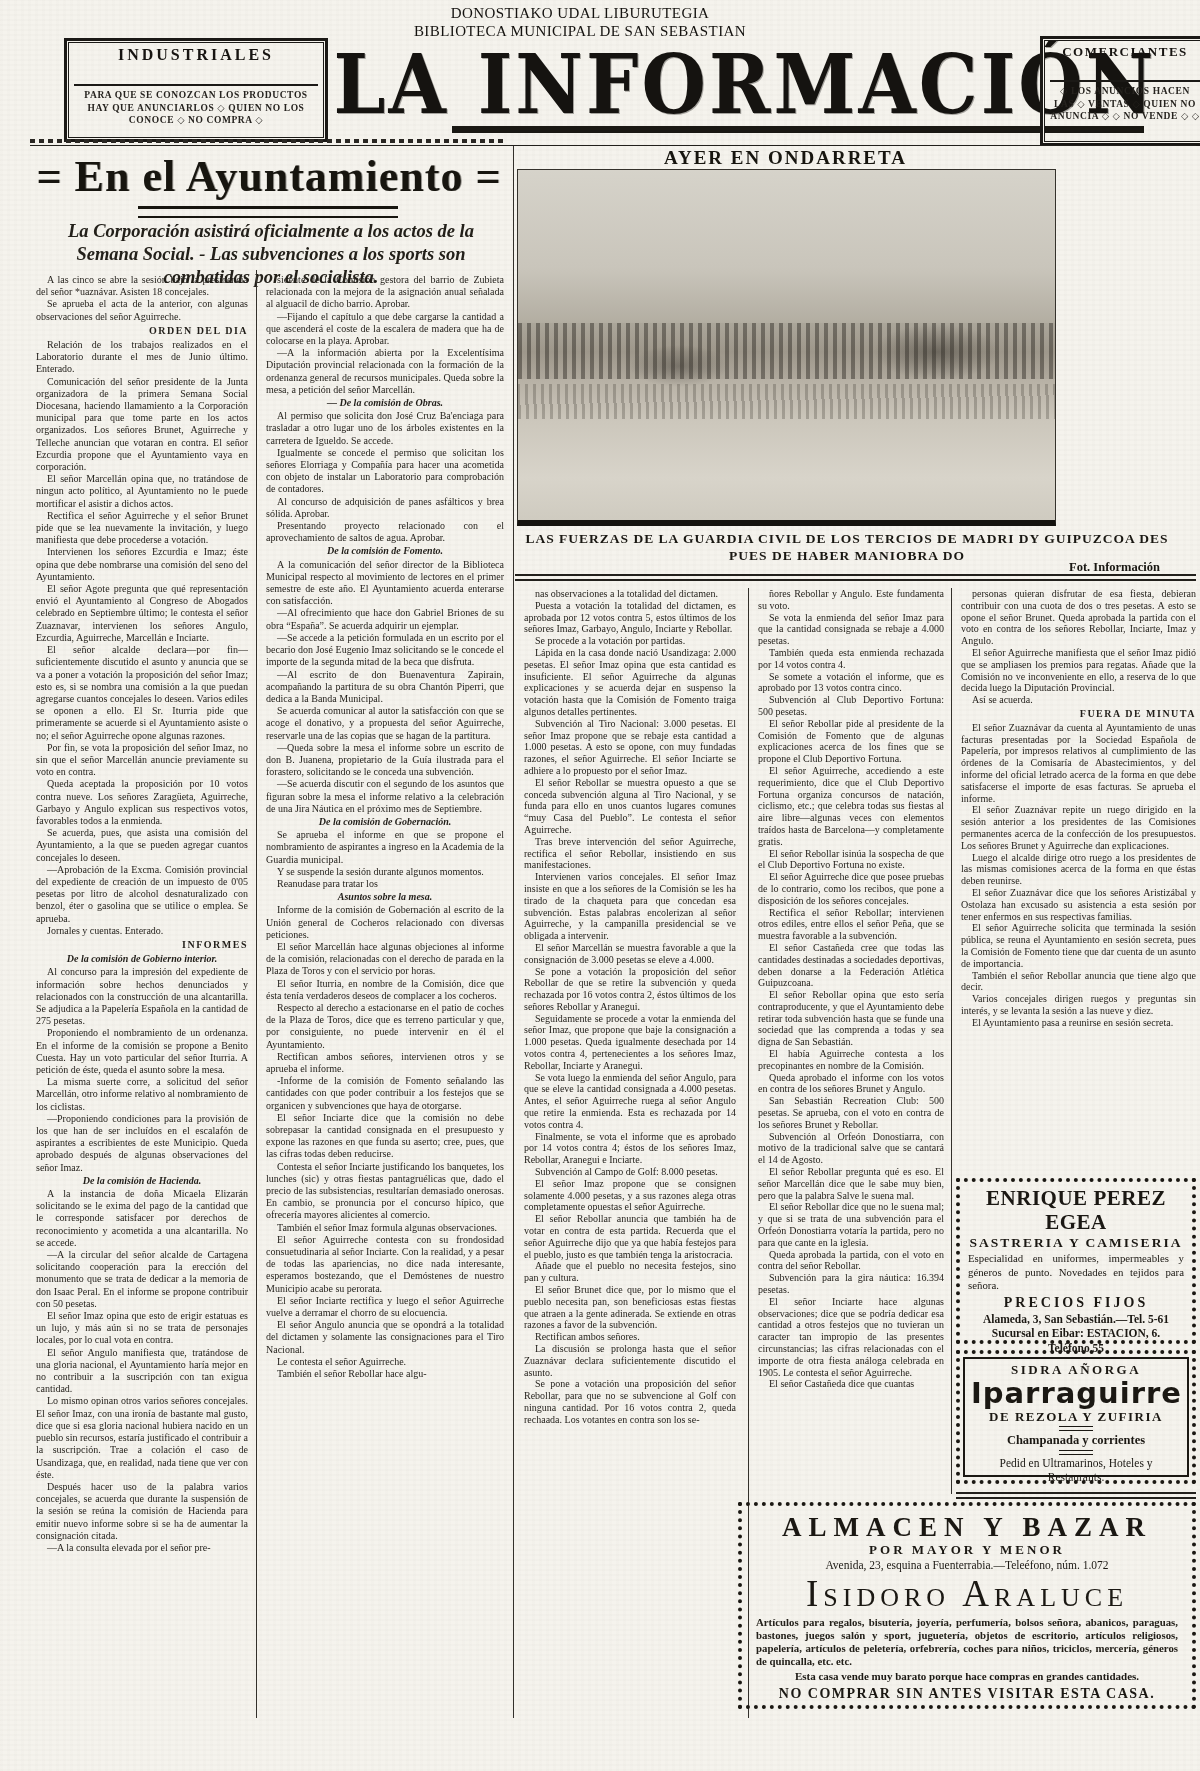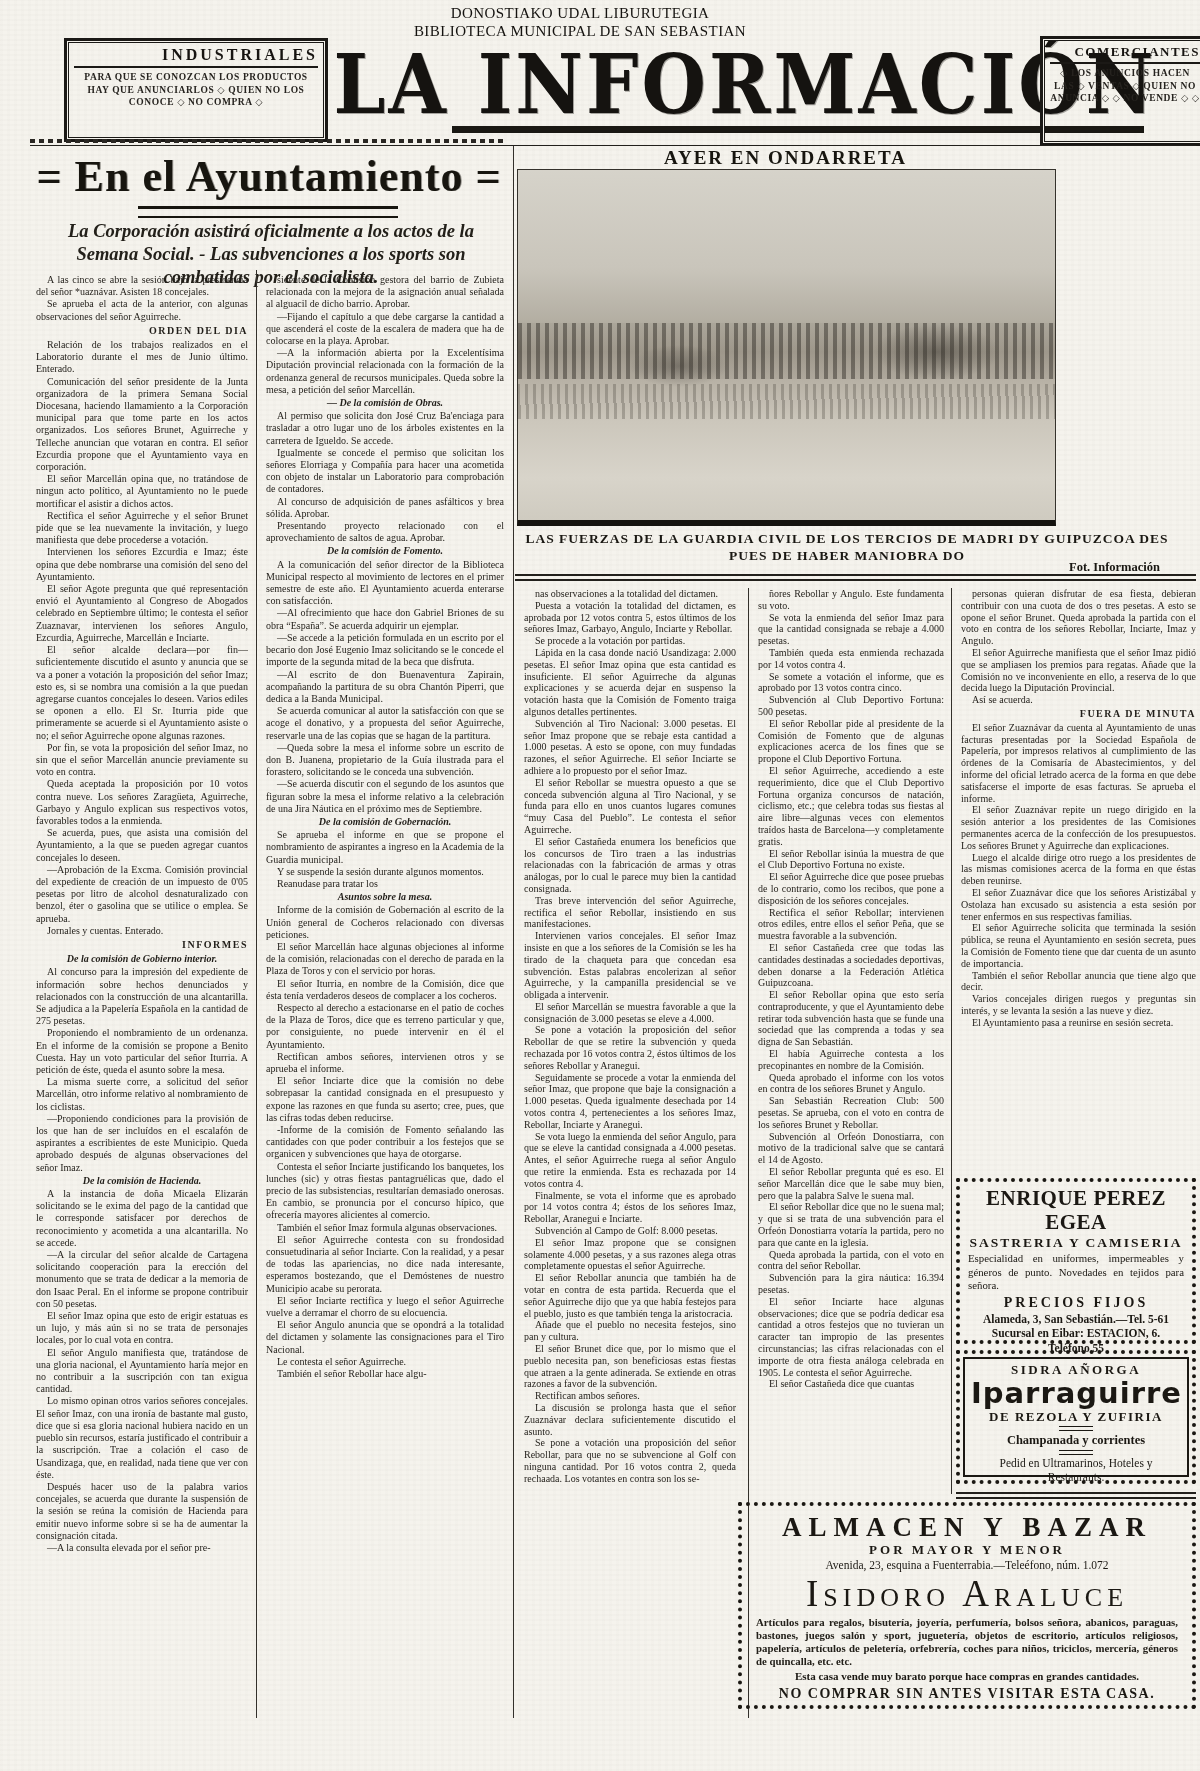--- a/index.html
+++ b/index.html
@@ -19,22 +19,22 @@
   .stamp{top:4px;left:0;width:1160px;text-align:center;font-size:15px;line-height:18px;letter-spacing:.4px;color:#14120f;}
   
   .mast-title{top:38px;left:330px;width:830px;text-align:center;
     font-family:"DejaVu Serif",serif;font-weight:900;font-size:74px;line-height:82px;
     letter-spacing:3px;color:#151310;transform:scaleY(1.12);transform-origin:top center;
     text-shadow:1px 1px 0 rgba(20,18,15,.35);white-space:nowrap;}
   .mast-bar{top:126px;left:452px;width:692px;height:7px;background:#1a1813;}
   .side-box{border:3px solid #1b1916;box-shadow:0 0 0 1px #f5f3ed inset,0 0 0 2px #1b1916 inset;padding:5px 7px;background:transparent;}
   .ind-box{top:38px;left:64px;width:244px;height:88px;}
   .com-box{top:36px;left:1040px;width:150px;height:94px;}
-  .side-title{text-align:right;font-weight:bold;font-size:16px;letter-spacing:3px;
-    border-bottom:2px solid #1b1916;padding-bottom:2px;margin-bottom:3px;color:#171411;}
+  .side-title{text-align:center;font-weight:bold;font-size:16px;letter-spacing:3px;
+    border-bottom:2px solid #1b1916;padding-bottom:20px;margin-bottom:3px;color:#171411;}
   .side-text{font-size:9.5px;font-weight:bold;letter-spacing:.6px;text-align:center;line-height:12.5px;color:#26231f;}
   
   .hrule{background:#22201c;height:2px;}
   .hrule.thin{height:1px;}
   .vrule{background:#33302b;width:1px;}
   .double-rule{border-top:2px solid #22201c;border-bottom:2px solid #22201c;height:3px;background:transparent;}
   .wavy{height:4px;background:repeating-linear-gradient(90deg,#2a2723 0 5px,transparent 5px 9px);}
   
   .headline{top:152px;left:34px;width:470px;text-align:center;font-weight:bold;
     font-size:44px;line-height:50px;letter-spacing:1px;color:#17150f;
@@ -175,22 +175,22 @@
       <p class="bp i">De la comisión de Gobernación.</p>
       <p class="bp p">Se aprueba el informe en que se propone el nombramiento de aspirantes a ingreso en la Academia de la Guardia municipal.</p>
       <p class="bp p">Y se suspende la sesión durante algunos momentos.</p>
       <p class="bp p">Reanudase para tratar los</p>
       <p class="bp i">Asuntos sobre la mesa.</p>
       <p class="bp p">Informe de la comisión de Gobernación al escrito de la Unión general de Cocheros relacionado con diversas peticiones.</p>
       <p class="bp p">El señor Marcellán hace algunas objeciones al informe de la comisión, relacionadas con el derecho de parada en la Plaza de Toros y con el servicio por horas.</p>
       <p class="bp p">El señor Iturria, en nombre de la Comisión, dice que ésta tenía verdaderos deseos de complacer a los cocheros.</p>
       <p class="bp p">Respecto al derecho a estacionarse en el patio de coches de la Plaza de Toros, dice que es terreno particular y que, por consiguiente, no puede intervenir en él el Ayuntamiento.</p>
       <p class="bp p">Rectifican ambos señores, intervienen otros y se aprueba el informe.</p>
+      <p class="bp p">-Informe de la comisión de Fomento señalando las cantidades con que poder contribuir a los festejos que se organicen y subvenciones que haya de otorgarse.</p>
       <p class="bp p">El señor Inciarte dice que la comisión no debe sobrepasar la cantidad consignada en el presupuesto y expone las razones en que funda su aserto; cree, pues, que las cifras todas deben reducirse.</p>
-      <p class="bp p">-Informe de la comisión de Fomento señalando las cantidades con que poder contribuir a los festejos que se organicen y subvenciones que haya de otorgarse.</p>
       <p class="bp p">Contesta el señor Inciarte justificando los banquetes, los lunches (sic) y otras fiestas pantagruélicas que, dado el precio de las subsistencias, resultarían demasiado onerosas. En cambio, se pronuncia por el concurso hípico, que ofrecería mayores alicientes al comercio.</p>
       <p class="bp p">También el señor Imaz formula algunas observaciones.</p>
       <p class="bp p">El señor Aguirreche contesta con su frondosidad consuetudinaria al señor Inciarte. Con la realidad, y a pesar de todas las apariencias, no dice nada interesante, esperamos bostezando, que el Demóstenes de nuestro Municipio acabe su perorata.</p>
       <p class="bp p">El señor Inciarte rectifica y luego el señor Aguirreche vuelve a derramar el chorro de su elocuencia.</p>
       <p class="bp p">El señor Angulo anuncia que se opondrá a la totalidad del dictamen y solamente las consignaciones para el Tiro Nacional.</p>
       <p class="bp p">Le contesta el señor Aguirreche.</p>
       <p class="bp p">También el señor Rebollar hace algu-</p>
     </div>
   <div class="abs vrule" style="top:146px;left:513px;height:1572px;"></div>
 
@@ -203,21 +203,20 @@
   <div class="abs credit">Fot. Información</div>
   <div class="abs double-rule" style="top:574px;left:515px;width:681px;"></div>
 
   <div class="abs col colR" style="top:588px;left:524px;width:212px;height:1128px;">
       <p class="bp p">nas observaciones a la totalidad del dictamen.</p>
       <p class="bp p">Puesta a votación la totalidad del dictamen, es aprobada por 12 votos contra 5, estos últimos de los señores Imaz, Garbayo, Angulo, Inciarte y Rebollar.</p>
       <p class="bp p">Se procede a la votación por partidas.</p>
       <p class="bp p">Lápida en la casa donde nació Usandizaga: 2.000 pesetas. El señor Imaz opina que esta cantidad es insuficiente. El señor Aguirreche da algunas explicaciones y se acuerda dejar en suspenso la votación hasta que la Comisión de Fomento traiga algunos detalles pertinentes.</p>
       <p class="bp p">Subvención al Tiro Nacional: 3.000 pesetas. El señor Imaz propone que se rebaje esta cantidad a 1.000 pesetas. A esto se opone, con muy fundadas razones, el señor Aguirreche. El señor Inciarte se adhiere a lo propuesto por el señor Imaz.</p>
       <p class="bp p">El señor Rebollar se muestra opuesto a que se conceda subvención alguna al Tiro Nacional, y se funda para ello en unos cuantos lugares comunes “muy Casa del Pueblo”. Le contesta el señor Aguirreche.</p>
-      <p class="bp p">El señor Castañeda enumera los beneficios que los concursos de Tiro traen a las industrias relacionadas con la fabricación de armas y otras análogas, por lo cual le parece muy bien la cantidad consignada.</p>
       <p class="bp p">Tras breve intervención del señor Aguirreche, rectifica el señor Rebollar, insistiendo en sus manifestaciones.</p>
       <p class="bp p">Intervienen varios concejales. El señor Imaz insiste en que a los señores de la Comisión se les ha tirado de la chaqueta para que concedan esa subvención. Estas palabras encolerizan al señor Aguirreche, y la campanilla presidencial se ve obligada a intervenir.</p>
       <p class="bp p">El señor Marcellán se muestra favorable a que la consignación de 3.000 pesetas se eleve a 4.000.</p>
       <p class="bp p">Se pone a votación la proposición del señor Rebollar de que se retire la subvención y queda rechazada por 16 votos contra 2, éstos últimos de los señores Rebollar y Aranegui.</p>
       <p class="bp p">Seguidamente se procede a votar la enmienda del señor Imaz, que propone que baje la consignación a 1.000 pesetas. Queda igualmente desechada por 14 votos contra 4, pertenecientes a los señores Imaz, Rebollar, Inciarte y Aranegui.</p>
       <p class="bp p">Se vota luego la enmienda del señor Angulo, para que se eleve la cantidad consignada a 4.000 pesetas. Antes, el señor Aguirreche ruega al señor Angulo que retire la enmienda. Esta es rechazada por 14 votos contra 4.</p>
       <p class="bp p">Finalmente, se vota el informe que es aprobado por 14 votos contra 4; éstos de los señores Imaz, Rebollar, Aranegui e Inciarte.</p>
       <p class="bp p">Subvención al Campo de Golf: 8.000 pesetas.</p>
       <p class="bp p">El señor Imaz propone que se consignen solamente 4.000 pesetas, y a sus razones alega otras completamente opuestas el señor Aguirreche.</p>
       <p class="bp p">El señor Rebollar anuncia que también ha de votar en contra de esta partida. Recuerda que el señor Aguirreche dijo que ya que había festejos para el pueblo, justo es que también tenga la aristocracia.</p>
@@ -229,21 +228,21 @@
     </div>
   <div class="abs vrule" style="top:588px;left:748px;height:1130px;"></div>
   <div class="abs col colR" style="top:588px;left:758px;width:186px;height:906px;">
       <p class="bp p">ñores Rebollar y Angulo. Este fundamenta su voto.</p>
       <p class="bp p">Se vota la enmienda del señor Imaz para que la cantidad consignada se rebaje a 4.000 pesetas.</p>
       <p class="bp p">También queda esta enmienda rechazada por 14 votos contra 4.</p>
       <p class="bp p">Se somete a votación el informe, que es aprobado por 13 votos contra cinco.</p>
       <p class="bp p">Subvención al Club Deportivo Fortuna: 500 pesetas.</p>
       <p class="bp p">El señor Rebollar pide al presidente de la Comisión de Fomento que de algunas explicaciones acerca de los fines que se propone el Club Deportivo Fortuna.</p>
       <p class="bp p">El señor Aguirreche, accediendo a este requerimiento, dice que el Club Deportivo Fortuna organiza concursos de natación, ciclismo, etc.; que celebra todas sus fiestas al aire libre—algunas veces con elementos traídos hasta de Barcelona—y completamente gratis.</p>
-      <p class="bp p">El señor Rebollar isinúa la muestra de que el Club Deportivo Fortuna no existe.</p>
+      <p class="bp p">El señor Rebollar isinúa la sospecha de que el Club Deportivo Fortuna no existe.</p>
       <p class="bp p">El señor Aguirreche dice que posee pruebas de lo contrario, como los recibos, que pone a disposición de los señores concejales.</p>
       <p class="bp p">Rectifica el señor Rebollar; intervienen otros ediles, entre ellos el señor Peña, que se muestra favorable a la subvención.</p>
       <p class="bp p">El señor Castañeda cree que todas las cantidades destinadas a sociedades deportivas, deben donarse a la Federación Atlética Guipuzcoana.</p>
       <p class="bp p">El señor Rebollar opina que esto sería contraproducente, y que el Ayuntamiento debe retirar toda subvención hasta que se funde una sociedad que las comprenda a todas y sea digna de San Sebastián.</p>
       <p class="bp p">El había Aguirreche contesta a los precopinantes en nombre de la Comisión.</p>
       <p class="bp p">Queda aprobado el informe con los votos en contra de los señores Brunet y Angulo.</p>
       <p class="bp p">San Sebastián Recreation Club: 500 pesetas. Se aprueba, con el voto en contra de los señores Brunet y Rebollar.</p>
       <p class="bp p">Subvención al Orfeón Donostiarra, con motivo de la tradicional salve que se cantará el 14 de Agosto.</p>
       <p class="bp p">El señor Rebollar pregunta qué es eso. El señor Marcellán dice que le sabe muy bien, pero que la palabra Salve le suena mal.</p>
       <p class="bp p">El señor Rebollar dice que no le suena mal; y que si se trata de una subvención para el Orfeón Donostiarra votaría la partida, pero no para que cante en la iglesia.</p>

